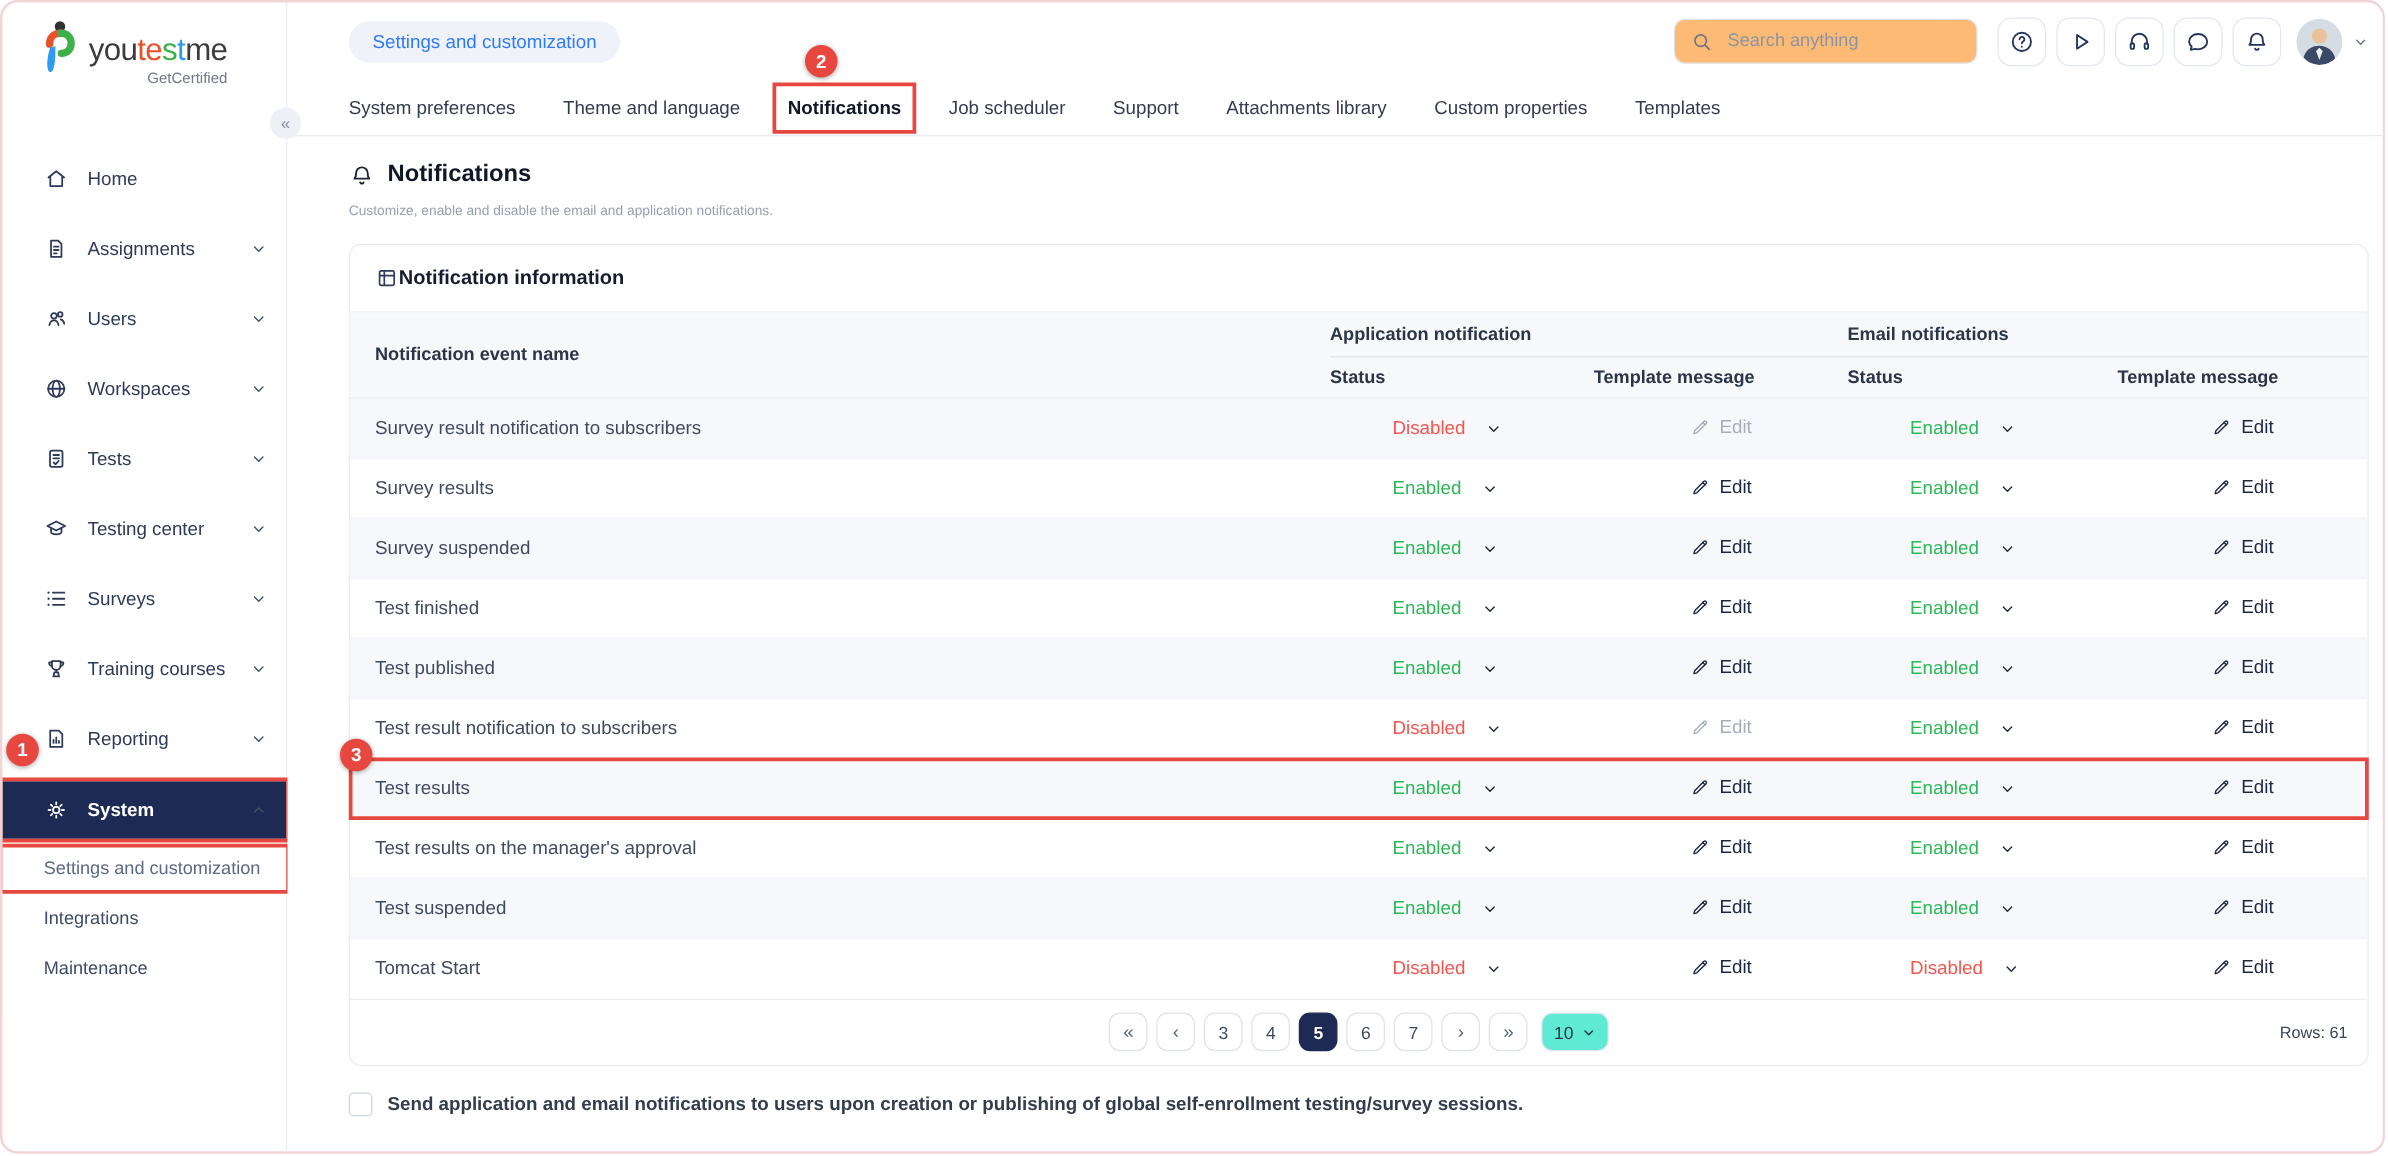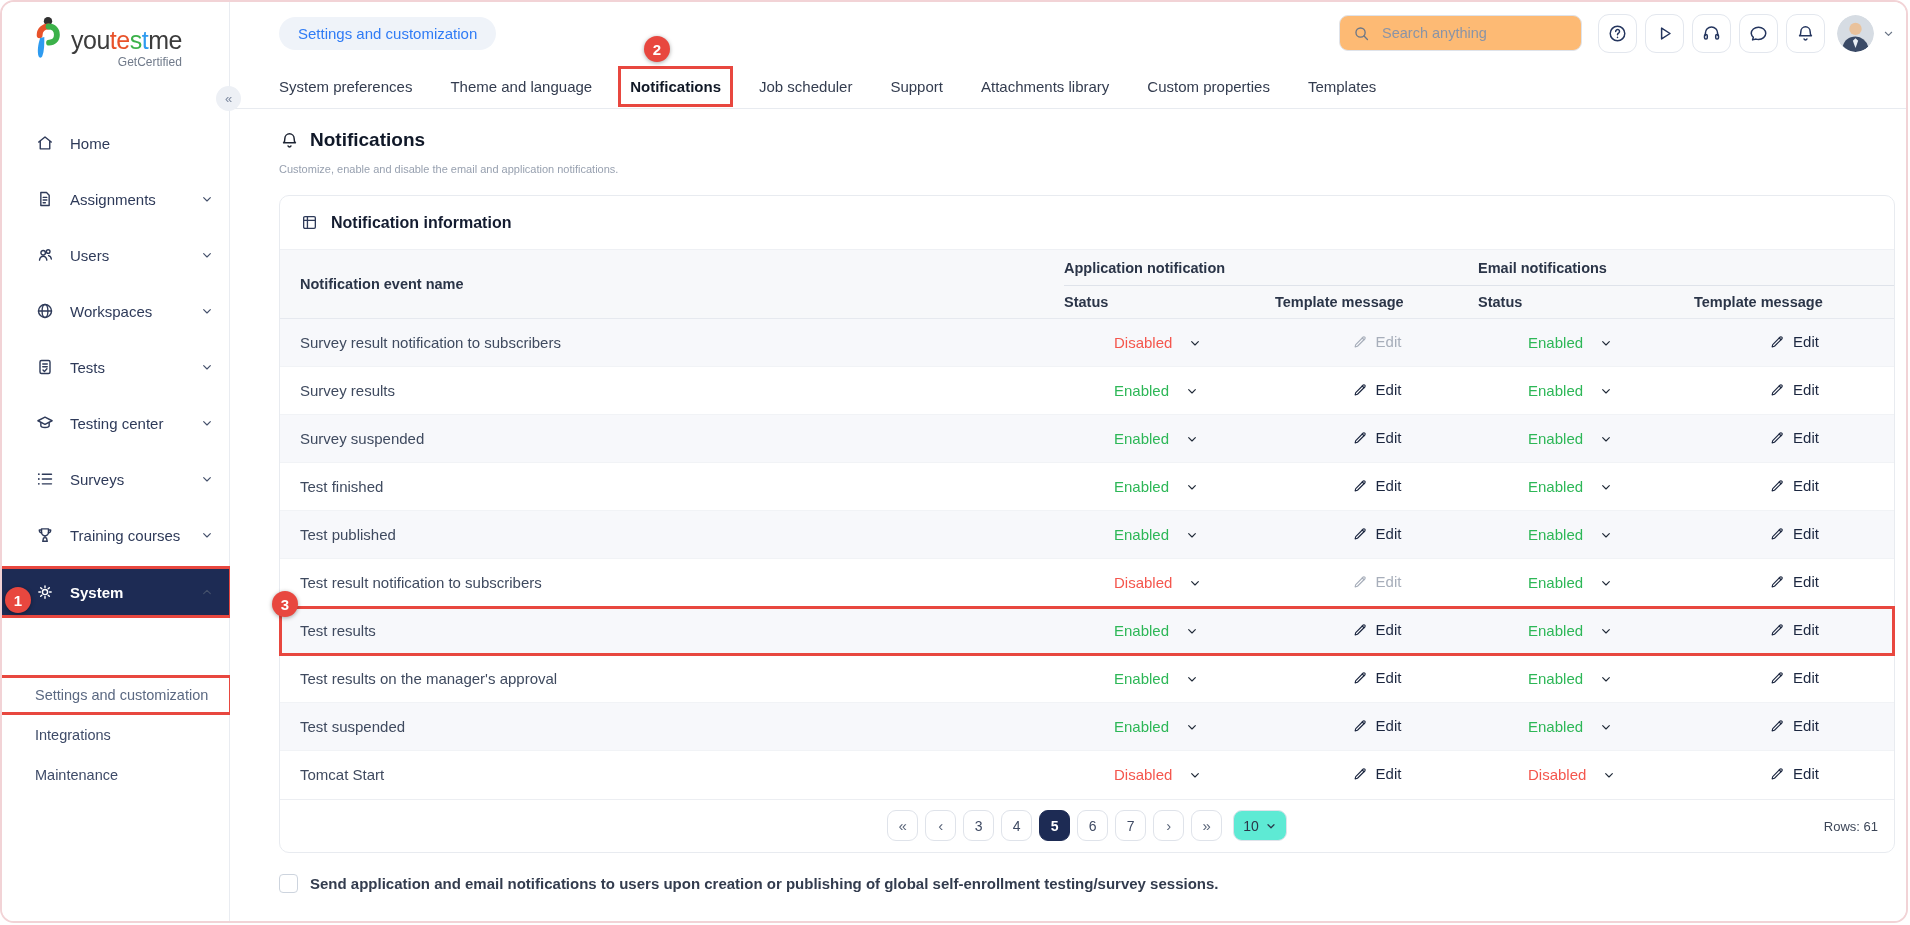--- a/index.html
+++ b/index.html
@@ -49,21 +49,21 @@
     padding-left:49px;font-size:15px;color:#333c4f;}
   .tab{cursor:pointer;white-space:nowrap;}
   .tab.active{font-weight:700;color:#101826;outline:3px solid #e8473f;outline-offset:9px;}
 
   
   .content{padding:20px 17px 0 49px;}
   .page-title{display:flex;align-items:center;gap:10px;font-size:19px;font-weight:700;color:#101828;margin:0;}
   .page-title .icon{color:#1d2433;}
   .subtitle{margin:12px 0 0;font-size:11px;color:#98a1b0;}
   .card{margin-top:20px;border:1px solid #e8ebf0;border-radius:10px;background:#fff;}
-  .card-head{display:flex;align-items:center;gap:12px;padding:17px 20px;font-size:16px;font-weight:700;color:#141c30;}
+  .card-head{display:flex;align-items:center;gap:0;padding:17px 20px;font-size:16px;font-weight:700;color:#141c30;}
   .card-head .icon{color:#2e3a59;}
 
   table{width:100%;border-collapse:collapse;table-layout:fixed;}
   thead th{background:#f7f8fa;font-size:14.5px;font-weight:600;color:#2b3548;text-align:left;padding:0;}
   thead{border-top:1px solid #eef0f4;}
   th.col-event{padding-left:20px;}
   tr.group-row th{height:36px;}
   tr.group-row th.grp{border-bottom:1px solid #dfe3ea;}
   tr.sub-row th{height:33px;border-bottom:1px solid #e6e9ef;}
   th.col-event{border-bottom:1px solid #e6e9ef;}
@@ -219,20 +219,34 @@
           </span>
         </div>
         <div class="side-item">
           <span class="icon">
             <svg viewBox="0 0 24 24" width="20" height="20" fill="none" stroke="currentColor" stroke-width="1.7" stroke-linecap="round" stroke-linejoin="round">
               <path d="M7.8 4.6h8.4v4.2a4.2 4.2 0 01-8.4 0z"></path>
               <path d="M7.8 6H5.2a2.8 2.8 0 002.8 3.4M16.2 6h2.6a2.8 2.8 0 01-2.8 3.4M12 13v2.4M9.2 19.4h5.6M10.2 15.4h3.6l.8 4h-5.2z"></path>
             </svg>
           </span>
           <span class="side-label">Training courses</span>
+          <span class="icon side-chev">
+            <svg viewBox="0 0 24 24" width="16" height="16" fill="none" stroke="currentColor" stroke-width="1.7" stroke-linecap="round" stroke-linejoin="round">
+              <path d="M7 10l5 5 5-5"></path>
+            </svg>
+          </span>
+        </div>
+        <div class="side-item">
+          <span class="icon">
+            <svg viewBox="0 0 24 24" width="20" height="20" fill="none" stroke="currentColor" stroke-width="1.7" stroke-linecap="round" stroke-linejoin="round">
+              <path d="M6.2 4.2h8.3l3.3 3.3v12.3H6.2z"></path>
+              <path d="M9.4 16v-3M12 16v-5.2M14.6 16v-2"></path>
+            </svg>
+          </span>
+          <span class="side-label">Reporting</span>
           <span class="icon side-chev">
             <svg viewBox="0 0 24 24" width="16" height="16" fill="none" stroke="currentColor" stroke-width="1.7" stroke-linecap="round" stroke-linejoin="round">
               <path d="M7 10l5 5 5-5"></path>
             </svg>
           </span>
         </div>
         <div class="side-item selected annotated">
           <span class="icon">
             <svg viewBox="0 0 24 24" width="20" height="20" fill="none" stroke="currentColor" stroke-width="1.7" stroke-linecap="round" stroke-linejoin="round">
               <circle cx="12" cy="12" r="3.1"></circle>

